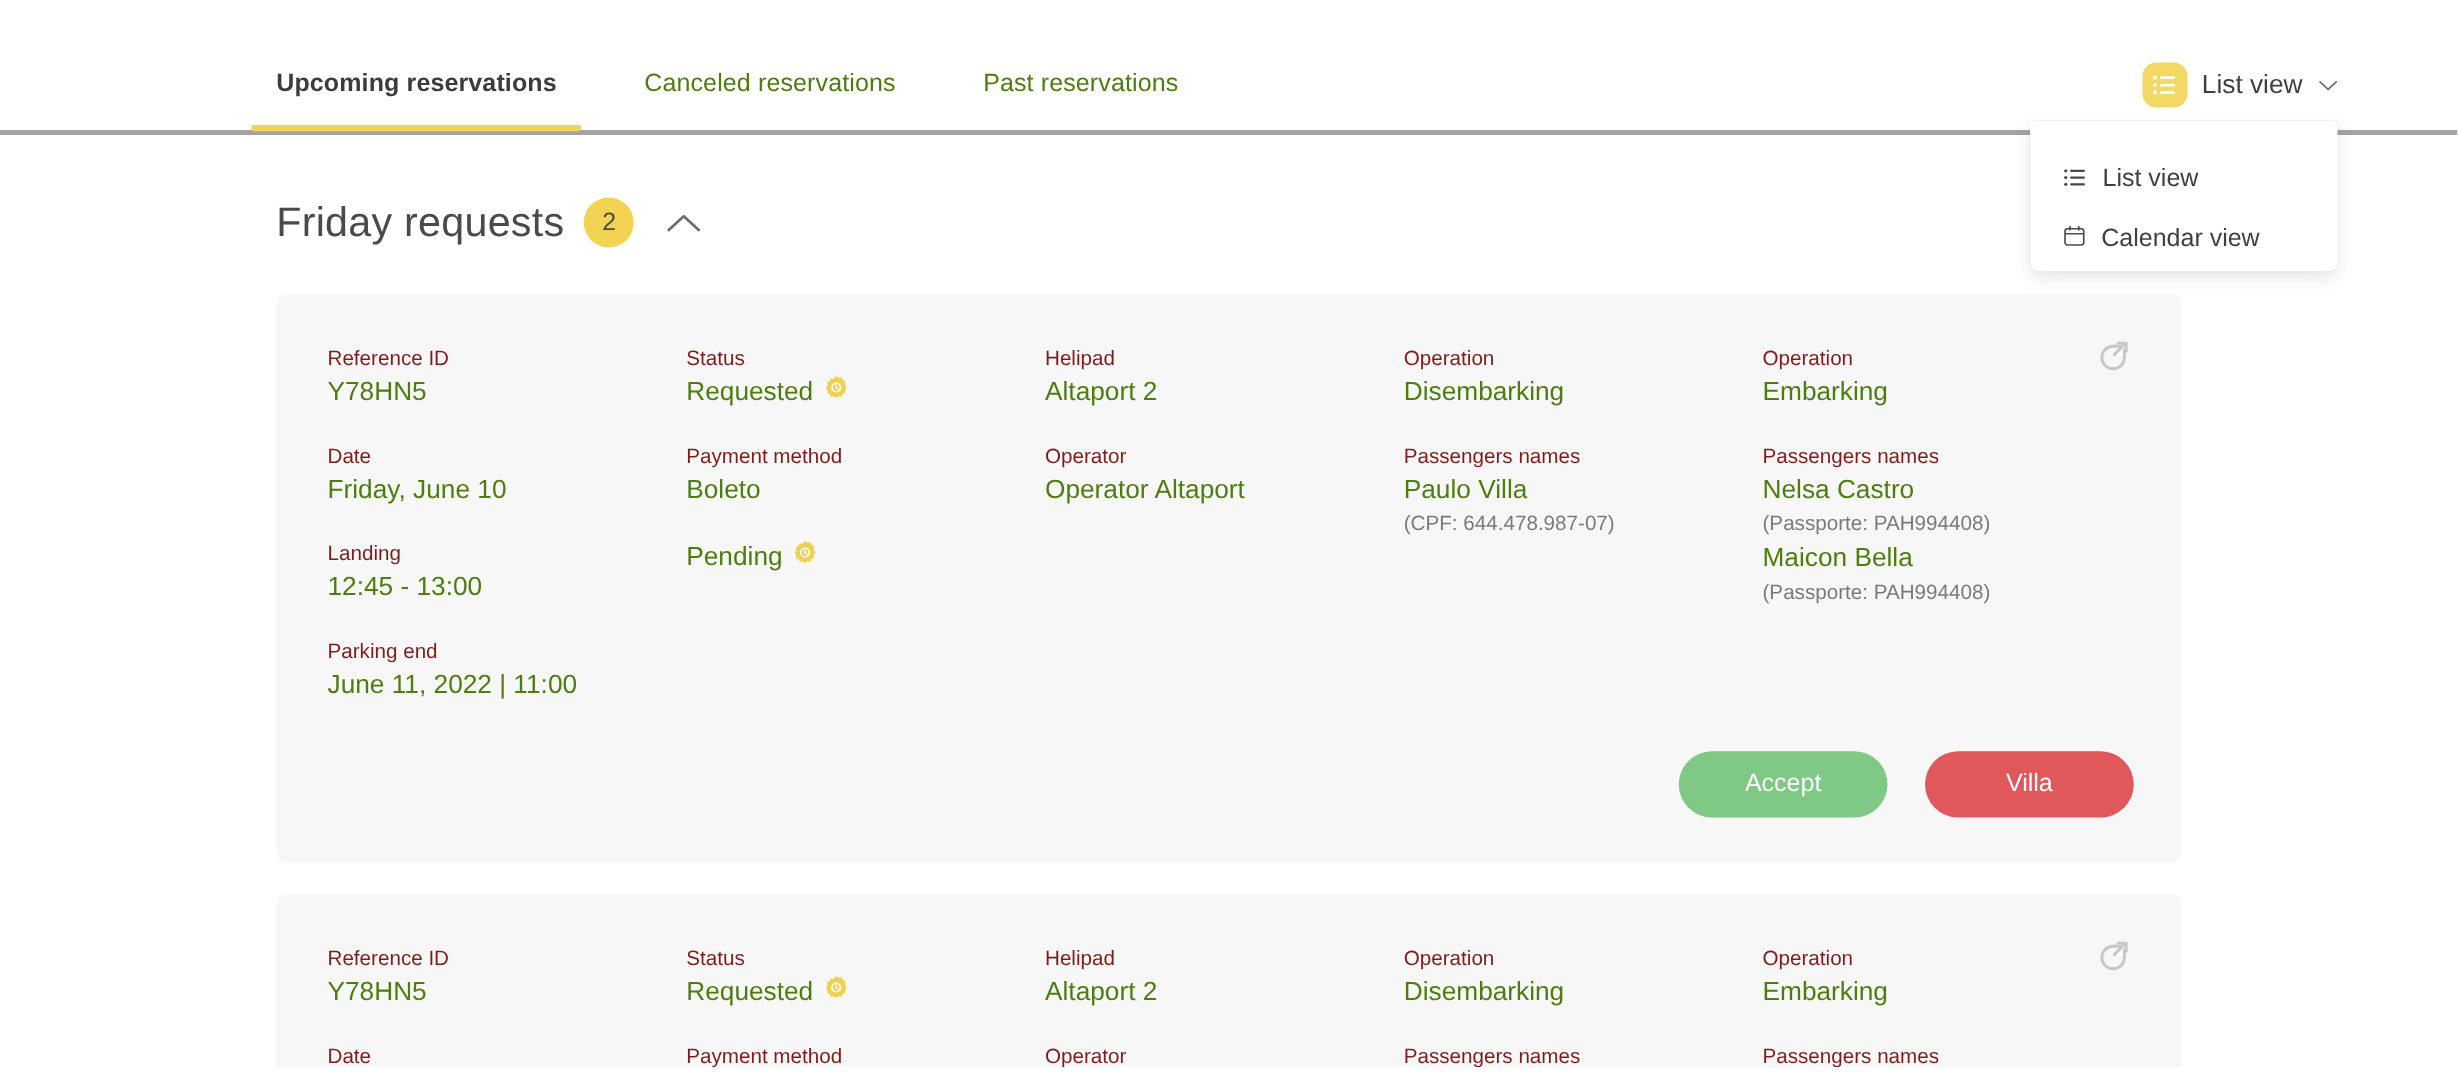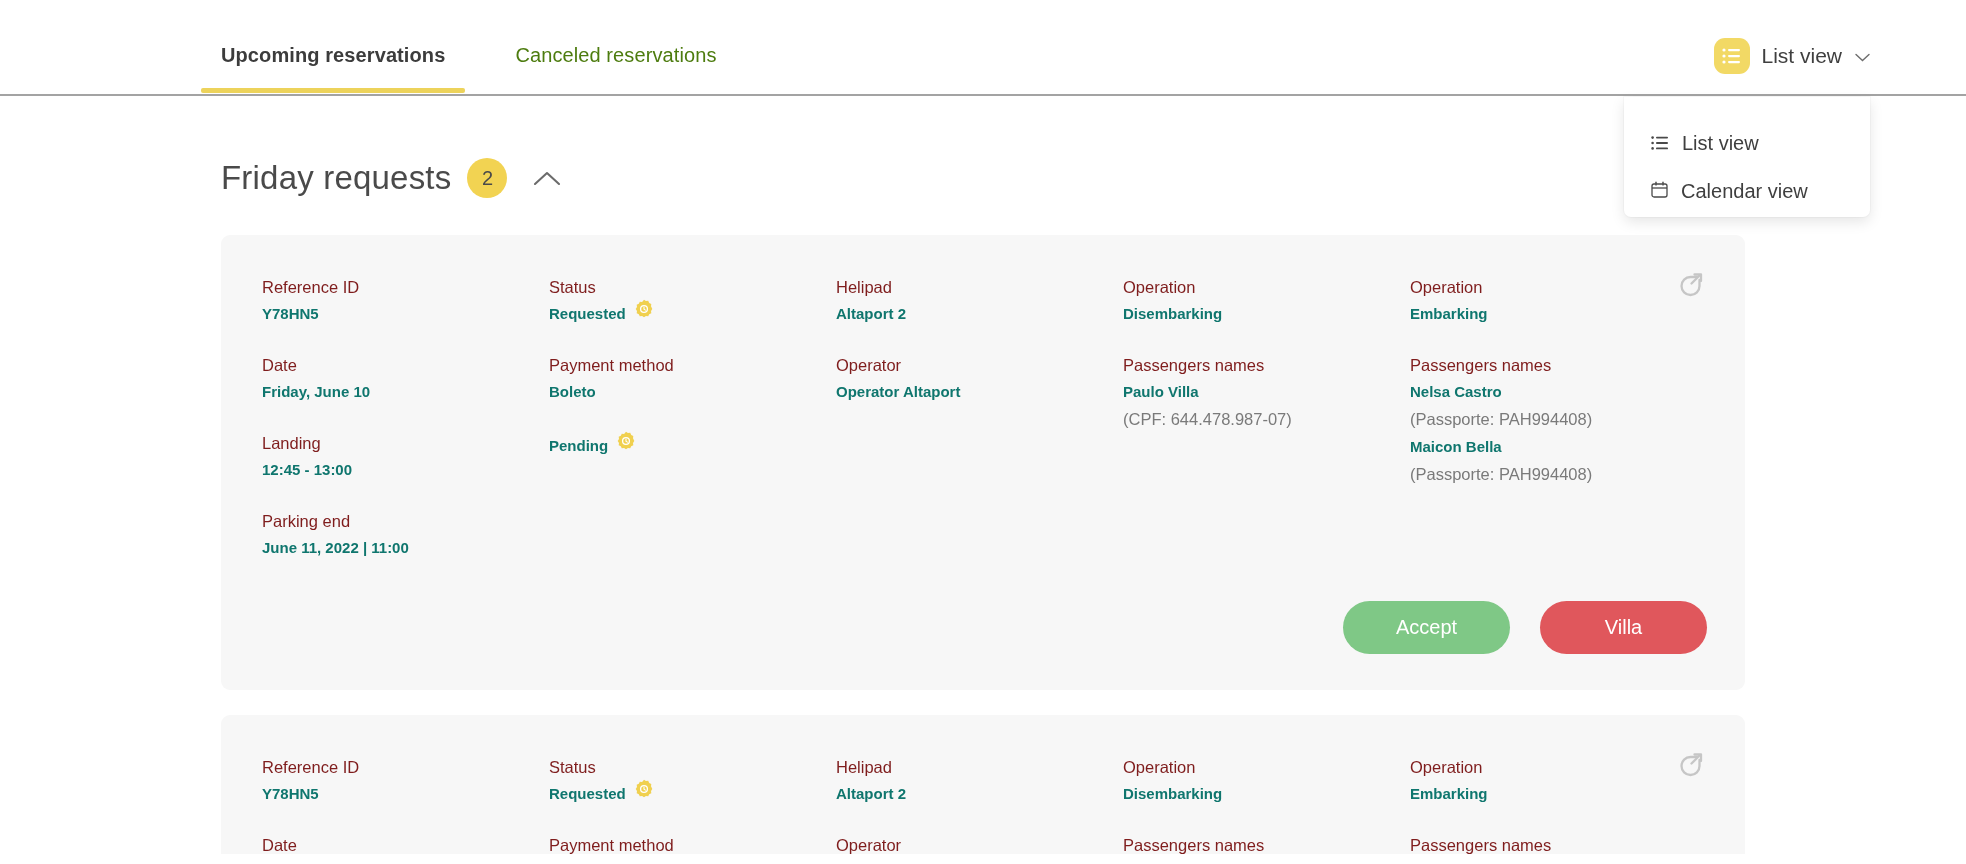--- a/index.html
+++ b/index.html
@@ -7,22 +7,22 @@
     width: 1966px; height: 864px;
     background: #ffffff;
     font-family: "Liberation Sans", sans-serif;
     overflow: hidden;
   }
 
   .page { position: relative; width: 1966px; height: 864px; background:#fff; }
 
   
   .header {
-    position: absolute; left: 0; top: 0; width: 1966px; height: 96px;
-    border-bottom: 2px solid #a3a3a3;
+    position: absolute; left: 0; top: 12px; width: 1966px; height: 96px;
+    border-bottom: 4px solid #a3a3a3;
     background: #fff;
   }
   .tabs { position: absolute; left: 221px; top: 44px; display: flex; }
   .tab {
     font-size: 20px; color: #4d7c0f; letter-spacing: .1px;
     padding: 0 0 26px 0; margin-right: 70px; cursor: pointer; position: relative;
     white-space: nowrap;
   }
   .tab.active { color: #3c3c3c; font-weight: bold; }
   .tab.active::after {
@@ -75,21 +75,21 @@
   #card2 { top: 715px; height: 300px; }
 
   .grid {
     position: absolute; left: 0; top: 0; width: 100%;
     display: grid;
     grid-template-columns: 287px 287px 287px 287px 1fr;
     padding: 40px 0 0 41px;
   }
   .field { margin-bottom: 24px; }
   .f-label { font-size: 16.5px; color: #7f1d1d; line-height: 24px; }
-  .f-value { font-size: 15px; color: #0f766e; font-weight: bold; line-height: 30px;
+  .f-value { font-size: 21px; color: #4d7c0f; font-weight: normal; line-height: 30px;
              display:flex; align-items:center; gap: 8px; }
   .f-sub { font-size: 16.5px; color: #7a7a7a; line-height: 25px; font-weight: normal; }
 
   .share-icon { position: absolute; right: 39px; top: 34px; cursor:pointer; }
 
   .actions { position:absolute; right: 38px; bottom: 36px; display:flex; gap: 30px; }
   .btn {
     width: 167px; height: 53px; border-radius: 27px; border: none;
     font-size: 20px; color: #fff; cursor: pointer;
     font-family: "Liberation Sans", sans-serif;
@@ -106,20 +106,23 @@
 
 <div class="page">
 
   <div class="header">
     <div class="tabs">
       <div class="tab active">
         <span>Upcoming reservations</span>
       </div>
       <div class="tab">
         <span>Canceled reservations</span>
+      </div>
+      <div class="tab">
+        <span>Past reservations</span>
       </div>
     </div>
 
     <div class="view-select">
       <span class="view-badge">
         <svg width="20" height="16" viewBox="0 0 20 16">
           <circle cx="2" cy="2" r="1.6" fill="#fff"></circle>
             <rect x="6" y="1" width="12" height="2.2" rx="1.1" fill="#fff"></rect>
           <circle cx="2" cy="8" r="1.6" fill="#fff"></circle>
             <rect x="6" y="7" width="12" height="2.2" rx="1.1" fill="#fff"></rect>

